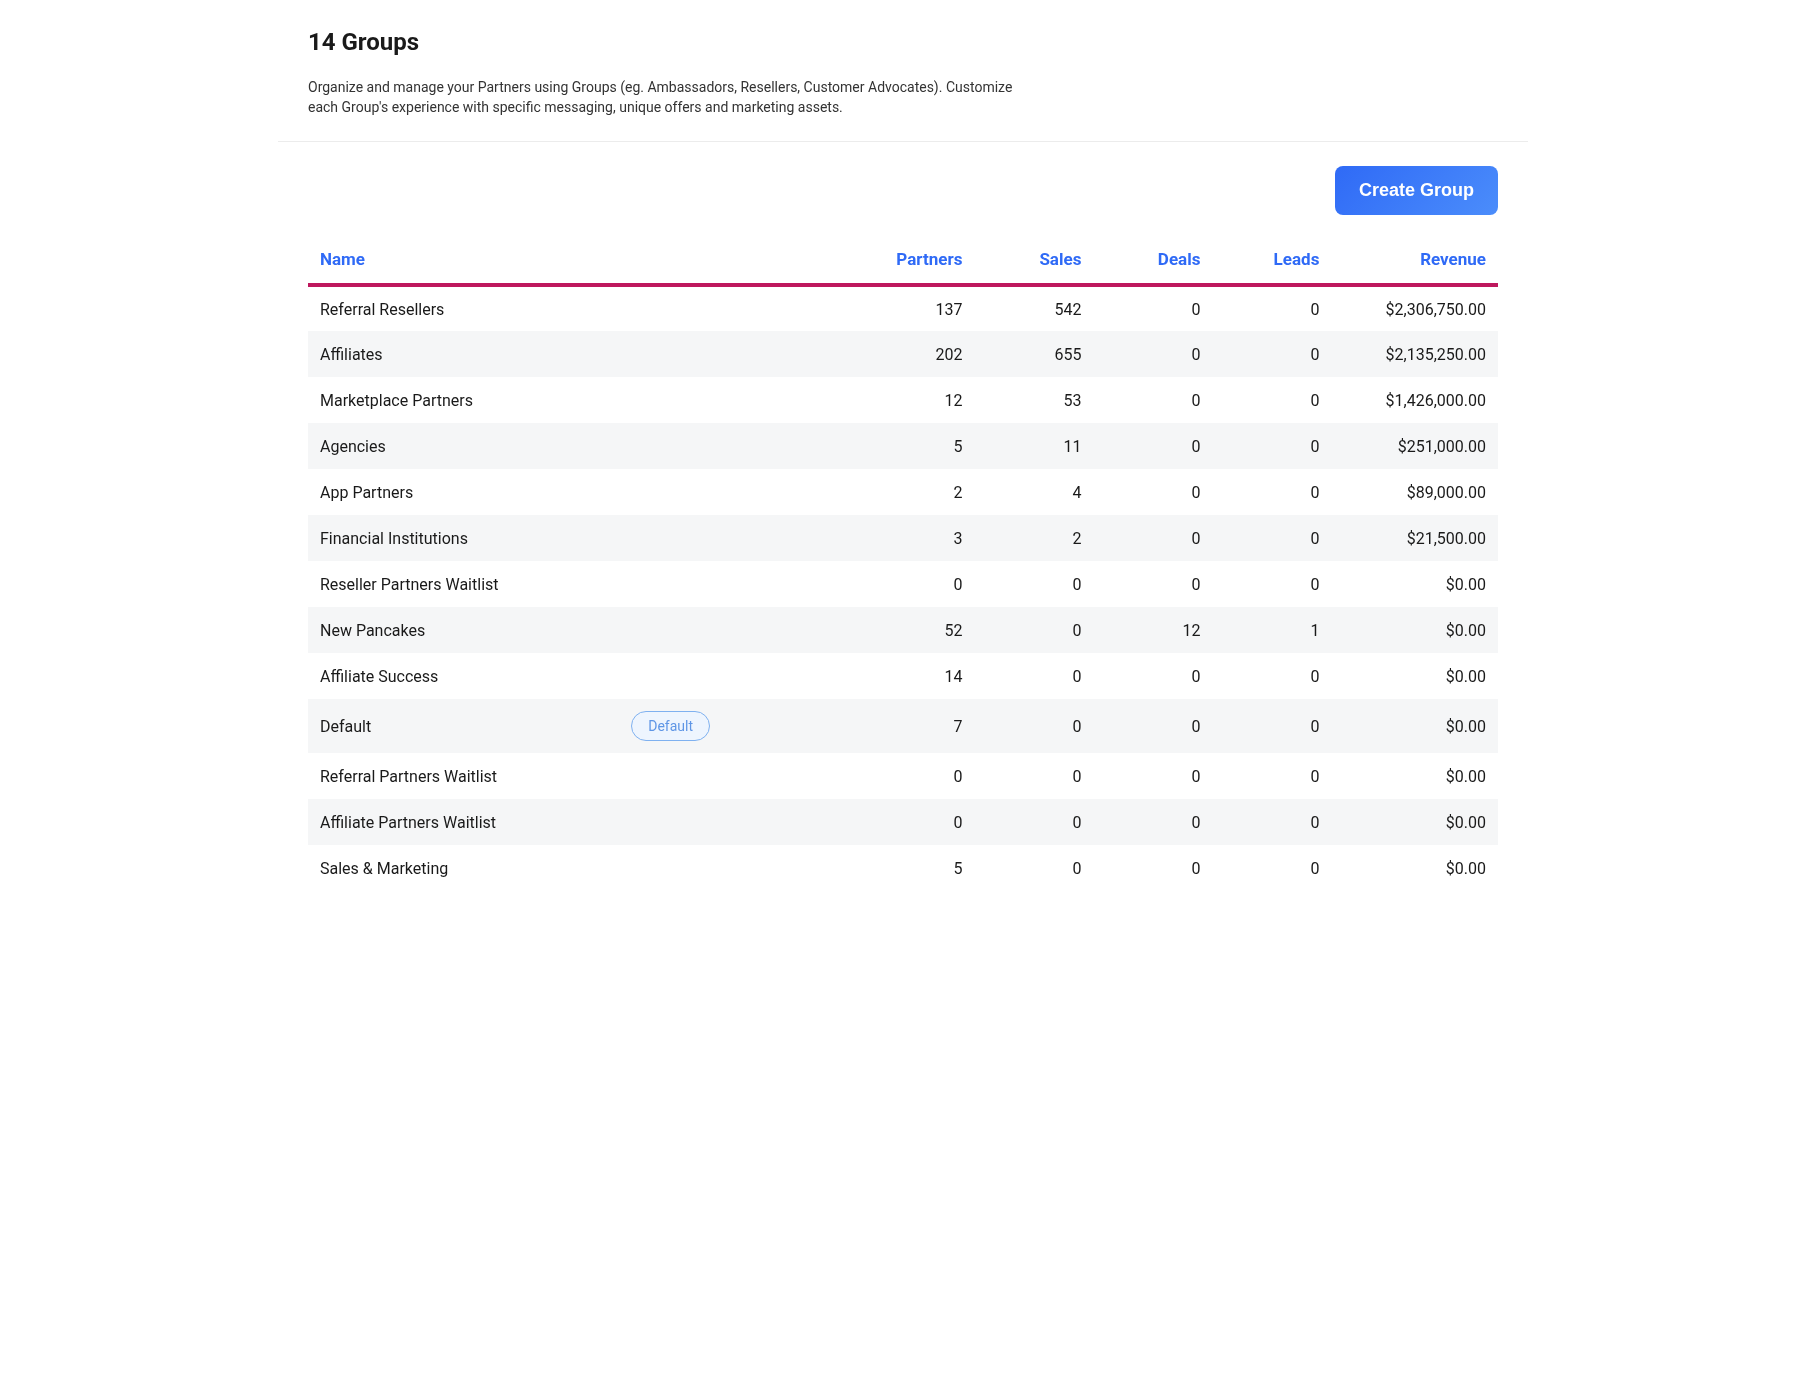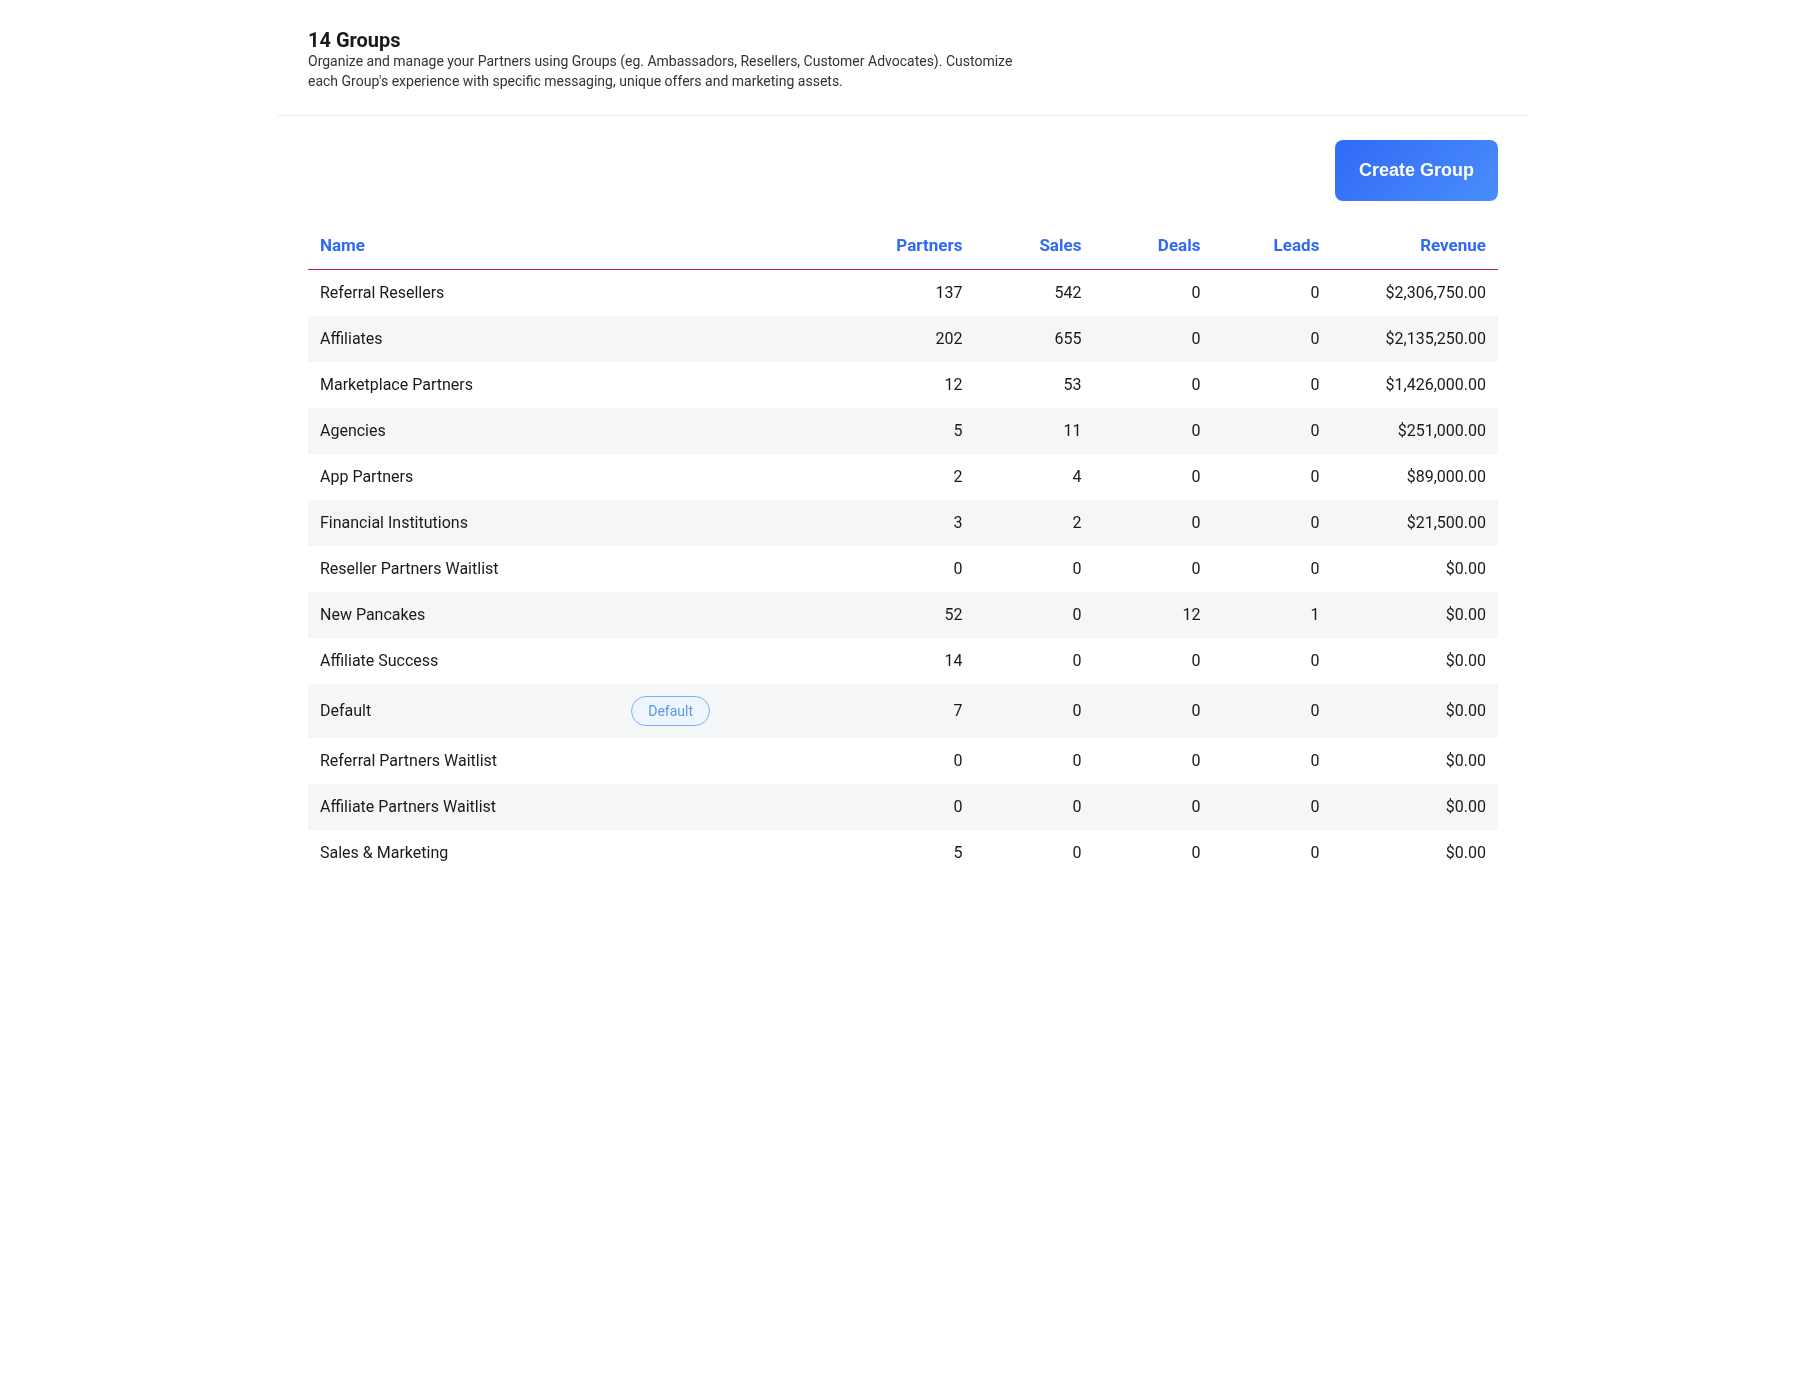--- a/index.html
+++ b/index.html
@@ -14,60 +14,60 @@
     }
     .page-container {
       width: 1250px;
       margin: 0 auto;
     }
     .header-section {
       padding: 28px 30px 24px 30px;
       border-bottom: 1px solid #ececec;
     }
     .header-title {
-      font-size: 20px;
+      font-size: 24px;
       font-weight: 700;
       color: #1a1a1a;
-      margin-bottom: 0;
+      margin-bottom: 22px;
     }
     .header-description {
       font-size: 14px;
       line-height: 1.4;
       color: #333333;
       max-width: 720px;
     }
     .content-section {
       padding: 24px 30px;
     }
     .action-bar {
       display: flex;
       justify-content: flex-end;
       margin-bottom: 20px;
     }
     .create-button {
       background: linear-gradient(135deg, #2f6af6 0%, #4b8dfb 100%);
       color: #ffffff;
       border: none;
       border-radius: 8px;
-      padding: 20px 24px;
+      padding: 14px 24px;
       font-size: 18px;
       font-weight: 700;
       cursor: pointer;
     }
     table.groups-table {
       width: 100%;
       border-collapse: collapse;
     }
     .groups-table thead th {
       text-align: right;
       font-size: 17px;
       font-weight: 700;
       color: #2f6af6;
       padding: 14px 12px;
-      border-bottom: 1px solid #be185d;
+      border-bottom: 4px solid #be185d;
       cursor: pointer;
     }
     .groups-table thead th.col-name {
       text-align: left;
       width: 46%;
     }
     .groups-table thead th.col-partners { width: 10%; text-align: right; }
     .groups-table thead th.col-sales    { width: 10%; }
     .groups-table thead th.col-deals    { width: 10%; }
     .groups-table thead th.col-leads    { width: 10%; }

